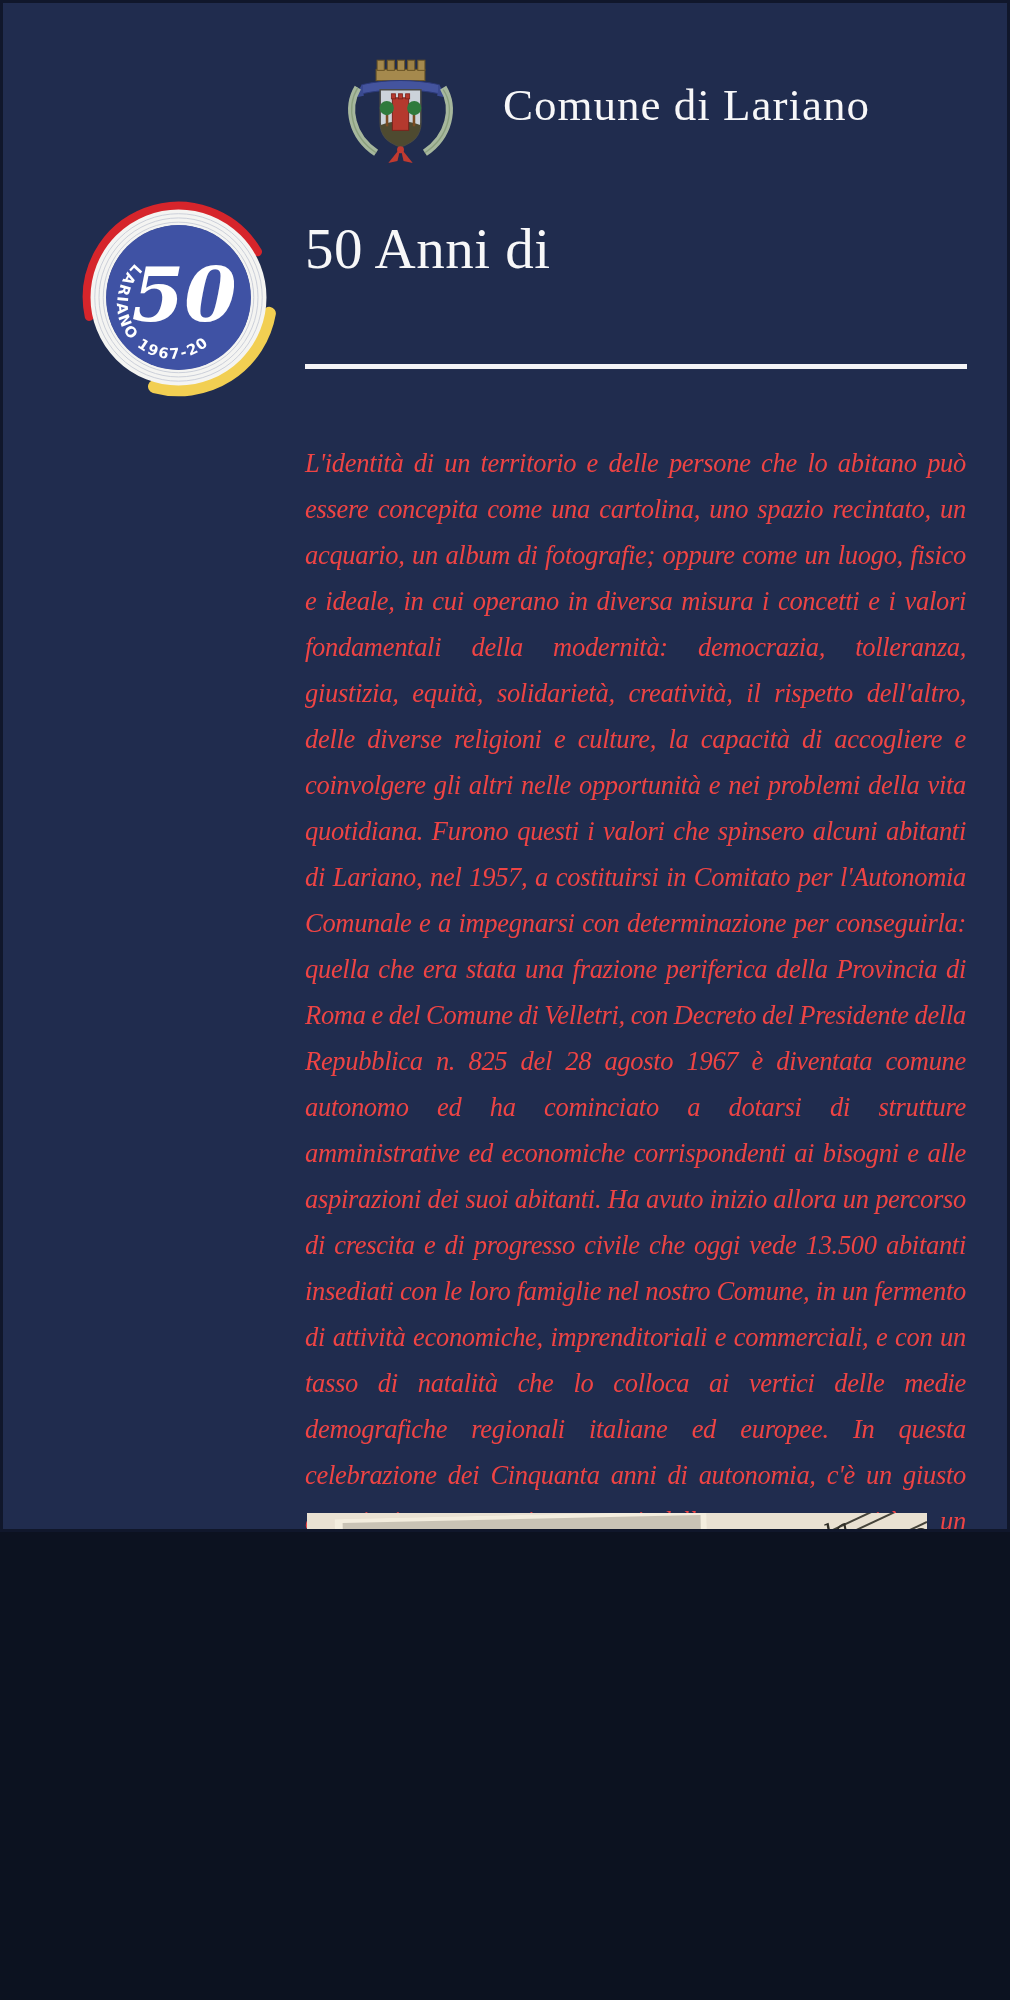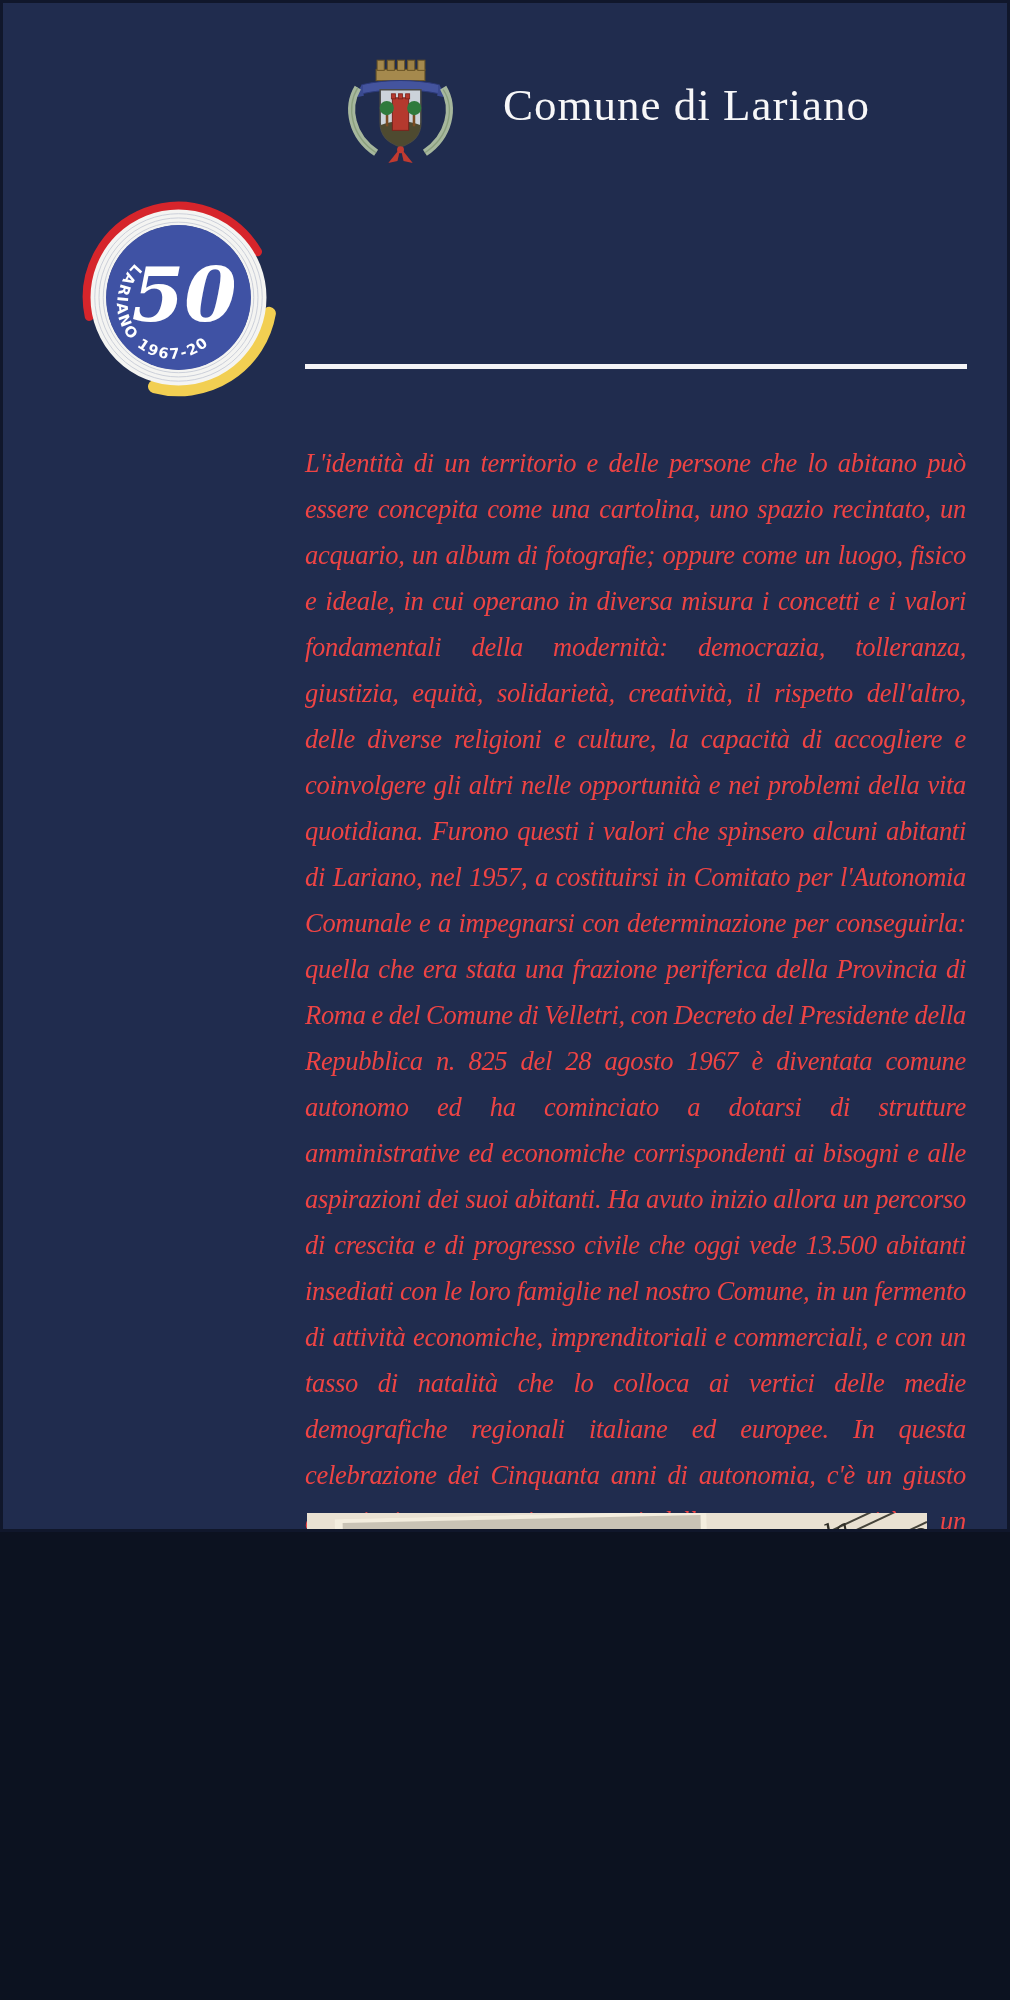--- a/index.html
+++ b/index.html
@@ -103,20 +103,21 @@
     <defs>
       <path id="badge-ring-path" d="M55.6,67.7 A58,58 0 1 0 137.3,149.4" fill="none"></path>
     </defs>
     <text class="ring-txt" font-size="15.5" fill="#ffffff">
       <textPath href="#badge-ring-path" startOffset="2">LARIANO 1967-2017</textPath>
     </text>
     <text class="badge-num" x="106" y="130" font-size="80" fill="#ffffff" text-anchor="middle">50</text>
   </svg>
 
   <div class="abs page-title">
+    <div>50 Anni di</div>
   </div>
   <div class="abs title-rule"></div>
 
   <p class="abs body-text" style="margin:0;">L'identità di un territorio e delle persone che lo abitano può essere concepita come una cartolina, uno spazio recintato, un acquario, un album di fotografie; oppure come un luogo, fisico e ideale, in cui operano in diversa misura i concetti e i valori fondamentali della modernità: democrazia, tolleranza, giustizia, equità, solidarietà, creatività, il rispetto dell'altro, delle diverse religioni e culture, la capacità di accogliere e coinvolgere gli altri nelle opportunità e nei problemi della vita quotidiana. Furono questi i valori che spinsero alcuni abitanti di Lariano, nel 1957, a costituirsi in Comitato per l'Autonomia Comunale e a impegnarsi con determinazione per conseguirla: quella che era stata una frazione periferica della Provincia di Roma e del Comune di Velletri, con Decreto del Presidente della Repubblica n. 825 del 28 agosto 1967 è diventata comune autonomo ed ha cominciato a dotarsi di strutture amministrative ed economiche corrispondenti ai bisogni e alle aspirazioni dei suoi abitanti. Ha avuto inizio allora un percorso di crescita e di progresso civile che oggi vede 13.500 abitanti insediati con le loro famiglie nel nostro Comune, in un fermento di attività economiche, imprenditoriali e commerciali, e con un tasso di natalità che lo colloca ai vertici delle medie demografiche regionali italiane ed europee. In questa celebrazione dei Cinquanta anni di autonomia, c'è un giusto compiacimento per i progressi della nostra comunità e un cordiale ringraziamento a quanti vi hanno contribuito, ma c'è soprattutto un forte e chiaro impegno a proseguire nel cammino intrapreso, affrontando e superando insieme gli ostacoli che lo rendono arduo e faticoso.</p>
 
   <div class="abs collage">
 
     <svg style="left:0;top:22px;" width="92" height="82" viewBox="0 0 92 82">
       <line x1="0" y1="66" x2="92" y2="23" stroke="#45433a" stroke-width="2"></line>
       <line x1="0" y1="77" x2="92" y2="34" stroke="#45433a" stroke-width="2"></line>

